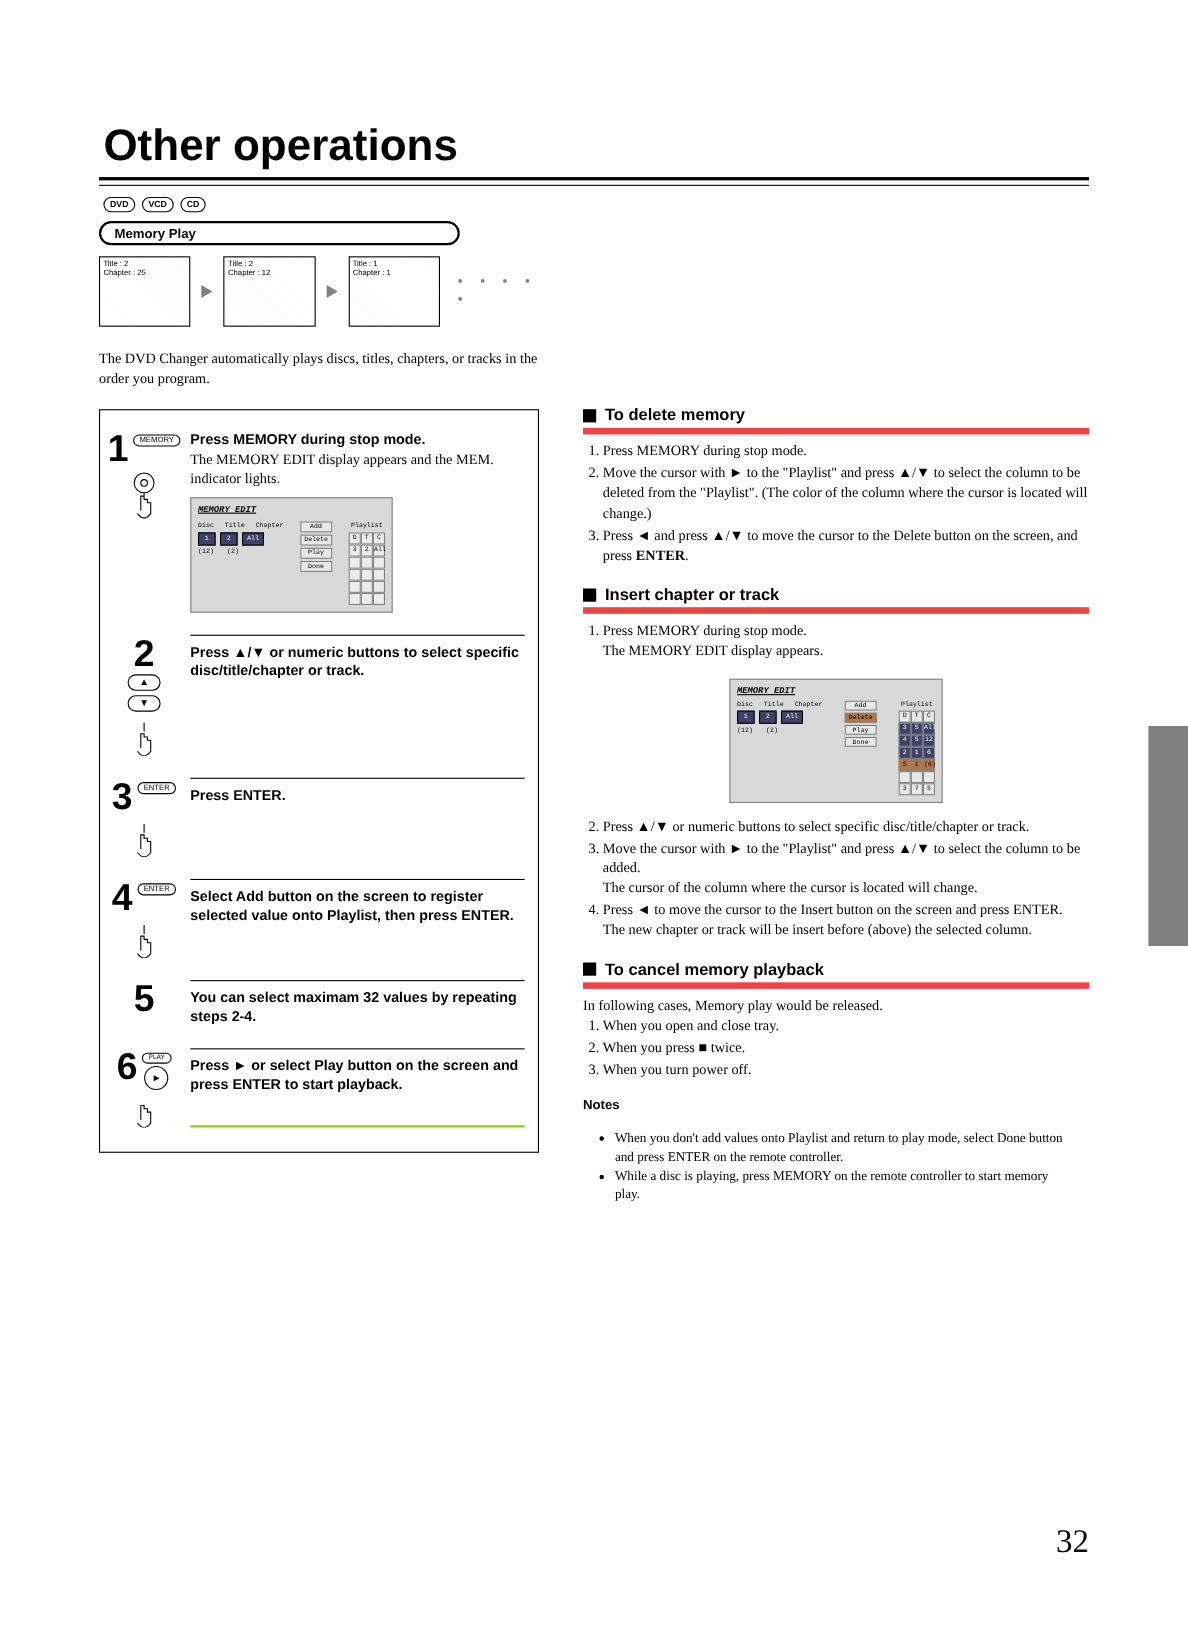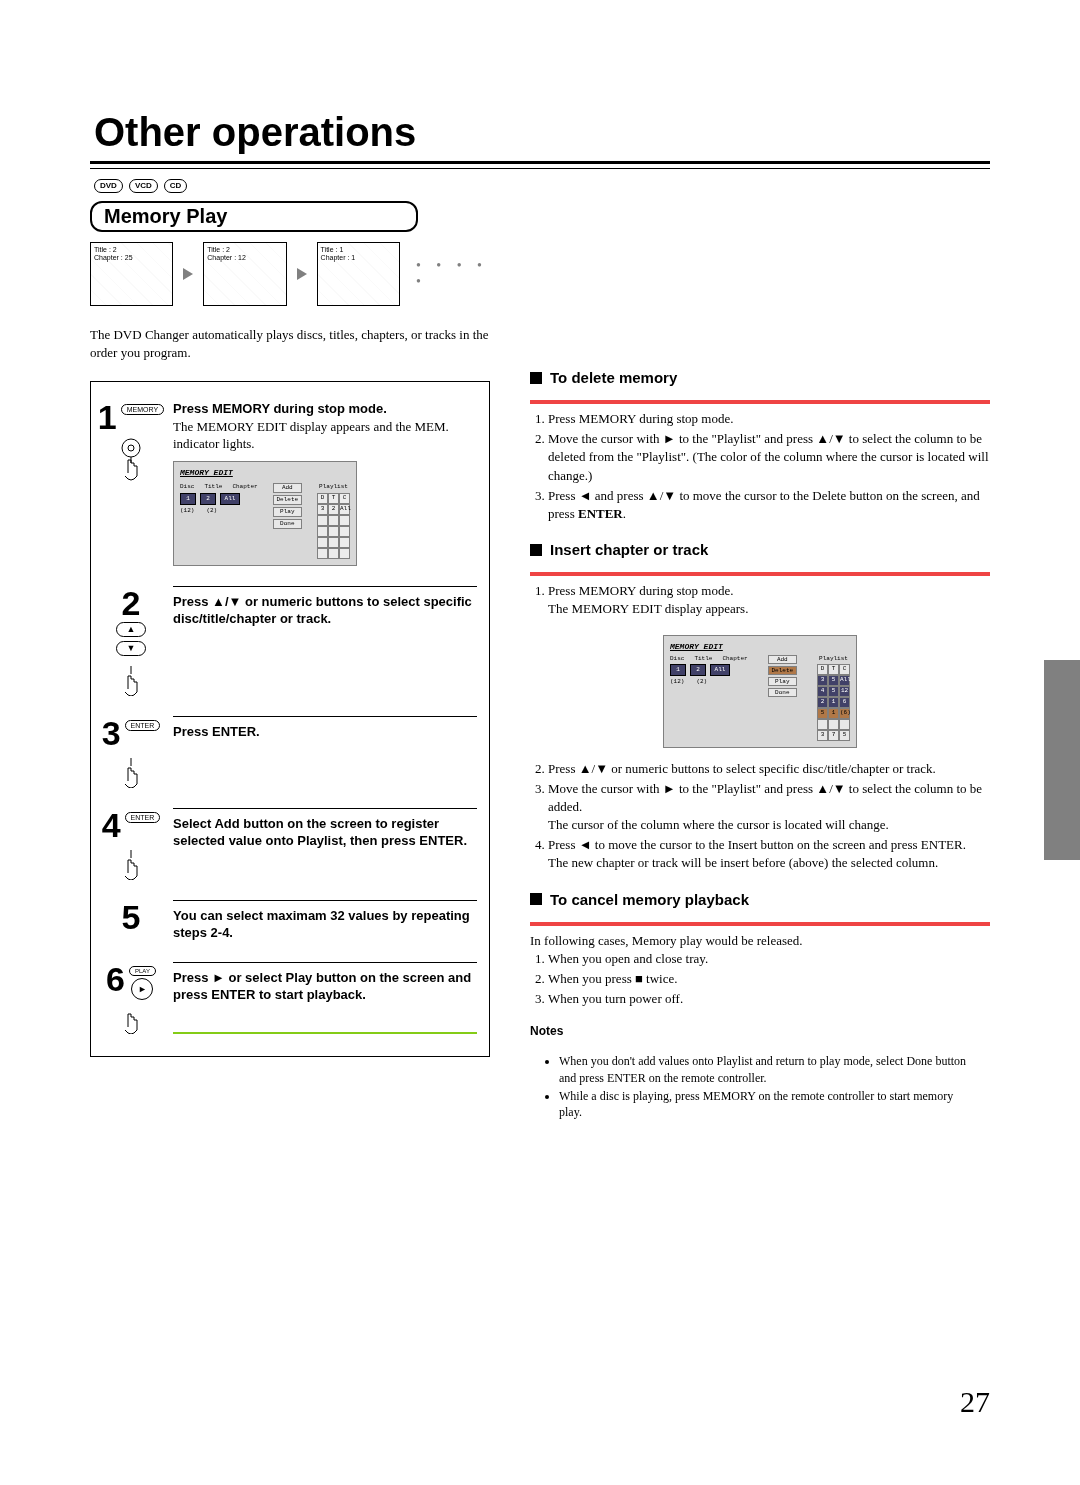--- a/index.html
+++ b/index.html
@@ -55,21 +55,21 @@
   }
   .col-right {
     flex: 1;
     padding-top: 190px;
   }
   .feature-box {
     border: 2px solid #000;
     border-radius: 12px;
     padding: 2px 12px;
     font-family: Arial, Helvetica, sans-serif;
-    font-size: 20px;
+    font-size: 12px;
     font-weight: bold;
     width: 300px;
     margin-bottom: 10px;
   }
   .illus-row {
     display: flex;
     align-items: center;
     gap: 10px;
     margin-bottom: 20px;
   }
@@ -243,25 +243,25 @@
   }
   .mini-display.d2 { background:#d8d8d8; width:180px; }
   .mini-display.d2 .plgrid div { background:#e8e8e8; }
   .mini-display.d2 .plgrid div.f { background:#414168; color:#fff; }
   .mini-display.d2 .plgrid div.h { background:#b07848; }
 
   .subhead {
     display: flex;
     align-items: center;
     gap: 8px;
-    border-bottom: 4px solid #ef4444;
+    border-bottom: 6px solid #ef4444;
     font-family: Arial, Helvetica, sans-serif;
     font-weight: bold;
     font-size: 15px;
-    padding-bottom: 14px;
+    padding-bottom: 3px;
     margin: 18px 0 6px 0;
   }
   .subhead:first-child { margin-top: 0; }
   .sq {
     width: 12px; height: 12px; background: #000;
     flex-shrink:0;
   }
   .ol {
     font-size: 13px;
     line-height: 1.4;
@@ -598,13 +598,13 @@
       <div class="note-head">Notes</div>
       <ul class="bullets" id="notes-list">
           <li>When you don't add values onto Playlist and return to play mode, select Done button and press ENTER on the remote controller.</li>
           <li>While a disc is playing, press MEMORY on the remote controller to start memory play.</li>
         </ul>
     </div>
   </div>
 </div>
 
 <div class="side-tab"></div>
-<div class="page-num">27</div>
+<div class="page-num">32</div>
 
 </body></html>

